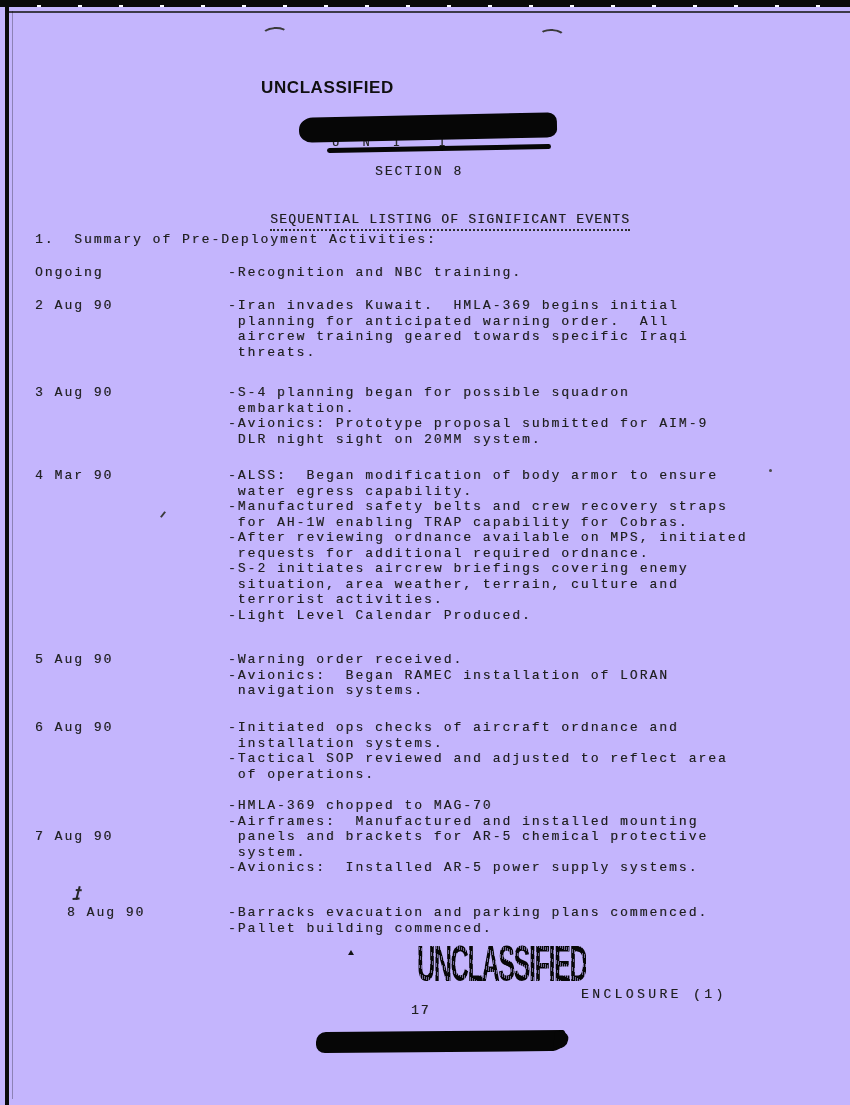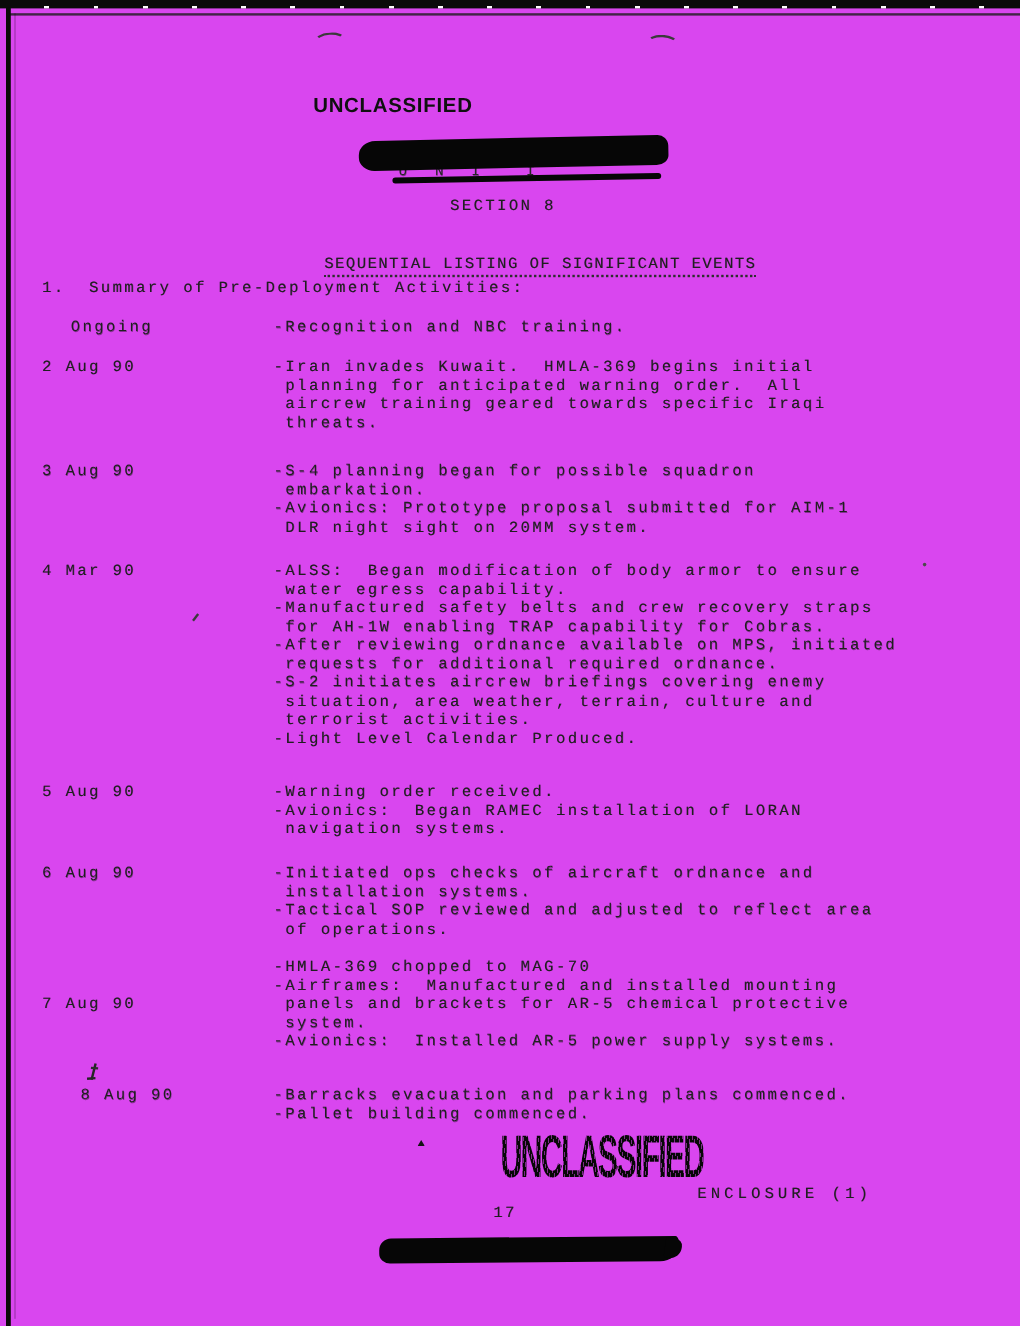--- a/index.html
+++ b/index.html
@@ -1,21 +1,21 @@
 <!DOCTYPE html>
 <html><head>
 <meta charset="utf-8">
 <style>
   html,body{margin:0;padding:0;}
   body{
     width:850px;height:1105px;background:#ffffff;position:relative;
     font-family:"Liberation Mono","DejaVu Sans Mono",monospace;
     color:#1f1f1f;
   }
-  .page{position:absolute;inset:0;background:#d946ef;overflow:hidden;}
+  .page{position:absolute;inset:0;background:#c4b5fd;overflow:hidden;}
   .mono{
     font-family:"Liberation Mono","DejaVu Sans Mono",monospace;
     font-size:13px;letter-spacing:2px;color:#1f1f1f;
     text-shadow:0.4px 0.4px 0 rgba(25,25,25,.45);
     white-space:pre;
   }
   
   .top-bar{position:absolute;left:0;top:0;width:850px;height:7px;background:#0a0a0a;}
   .top-bar:after{content:"";position:absolute;left:0;top:5px;height:2px;width:100%;
     background:repeating-linear-gradient(90deg,transparent 0 37px,#fdfdfc 37px 41px);}
@@ -88,35 +88,35 @@
   <div class="blob-smear"></div>
 
   <div class="section-title mono">SECTION 8</div>
   <div class="heading-wrap mono">
     <span class="heading-underline">SEQUENTIAL LISTING OF SIGNIFICANT EVENTS</span>
   </div>
   <div class="intro mono">1.  Summary of Pre-Deployment Activities:</div>
 
   <div id="events">
       <div class="event" style="top: 265px;">
-        <span class="date mono" style="left: 0px; margin-left: 24px;">Ongoing</span>
+        <span class="date mono" style="left: 0px;">Ongoing</span>
         <div class="lines mono">-Recognition and NBC training.</div>
       </div>
       <div class="event" style="top: 298px;">
         <span class="date mono" style="left: 0px;">2 Aug 90</span>
         <div class="lines mono">-Iran invades Kuwait.  HMLA-369 begins initial
  planning for anticipated warning order.  All
  aircrew training geared towards specific Iraqi
  threats.</div>
       </div>
       <div class="event" style="top: 385px;">
         <span class="date mono" style="left: 0px;">3 Aug 90</span>
         <div class="lines mono">-S-4 planning began for possible squadron
  embarkation.
--Avionics: Prototype proposal submitted for AIM-1
+-Avionics: Prototype proposal submitted for AIM-9
  DLR night sight on 20MM system.</div>
       </div>
       <div class="event" style="top: 468px;">
         <span class="date mono" style="left: 0px;">4 Mar 90</span>
         <div class="lines mono">-ALSS:  Began modification of body armor to ensure
  water egress capability.
 -Manufactured safety belts and crew recovery straps
  for AH-1W enabling TRAP capability for Cobras.
 -After reviewing ordnance available on MPS, initiated
  requests for additional required ordnance.

